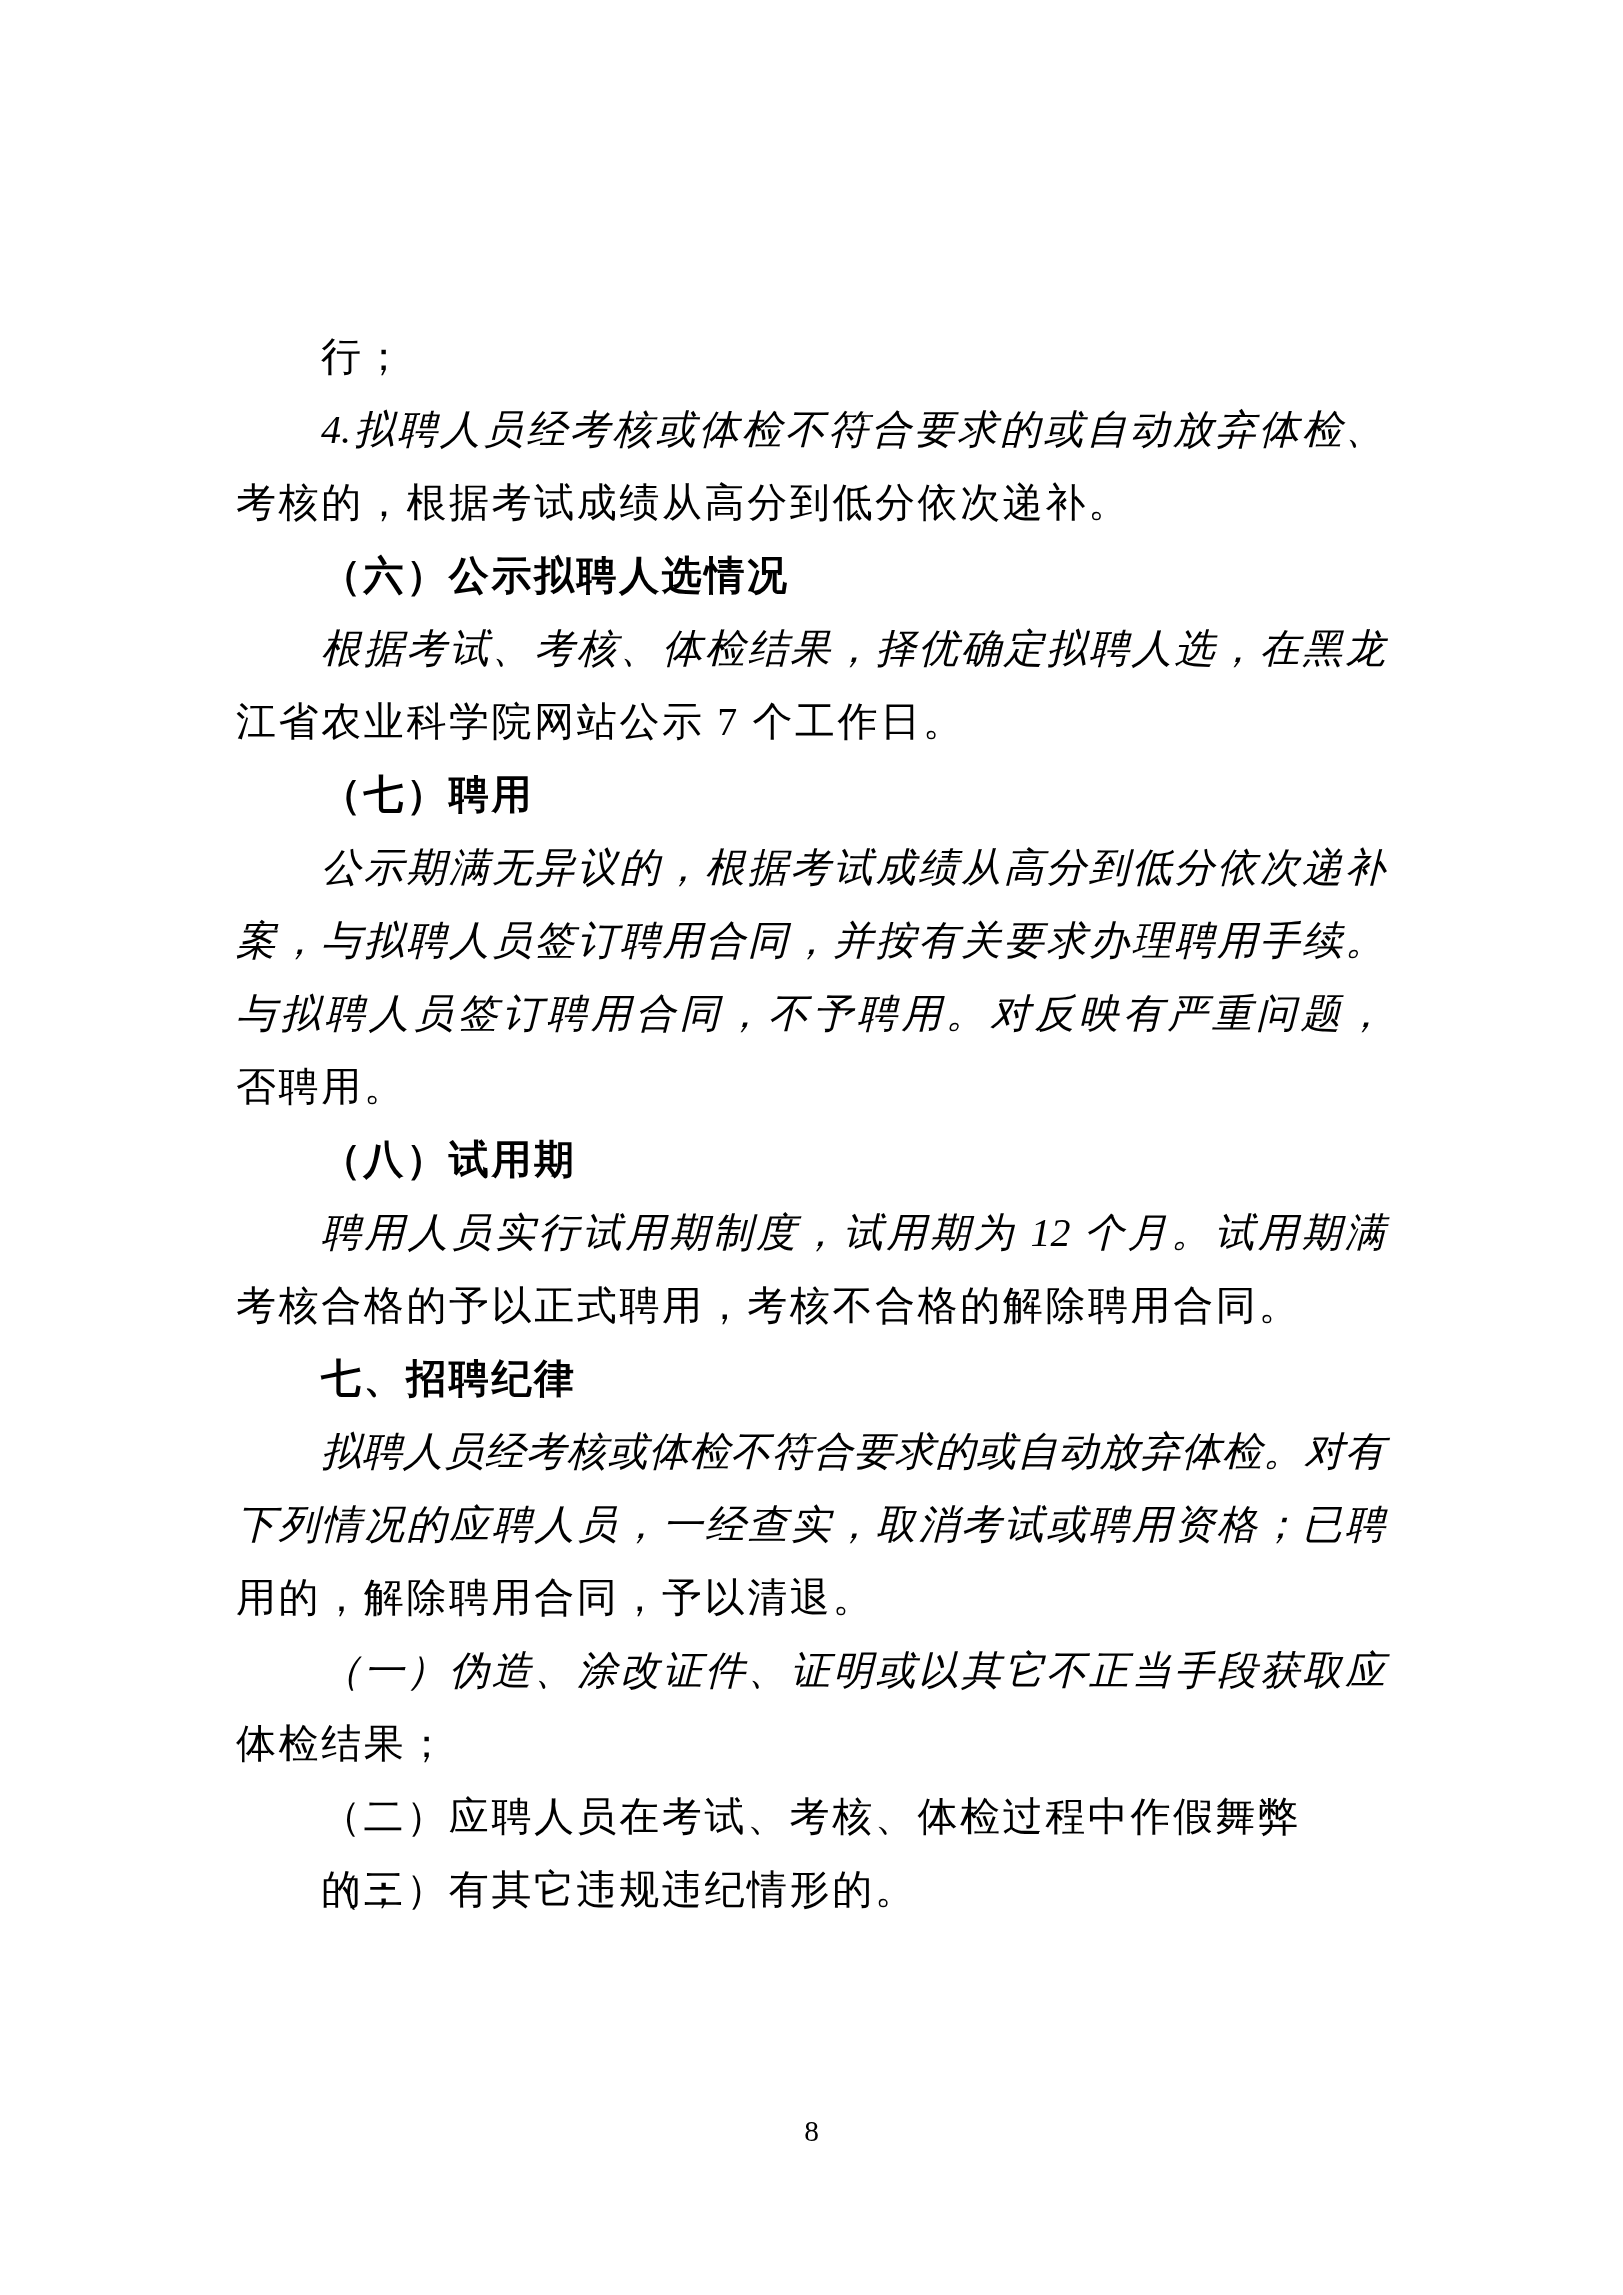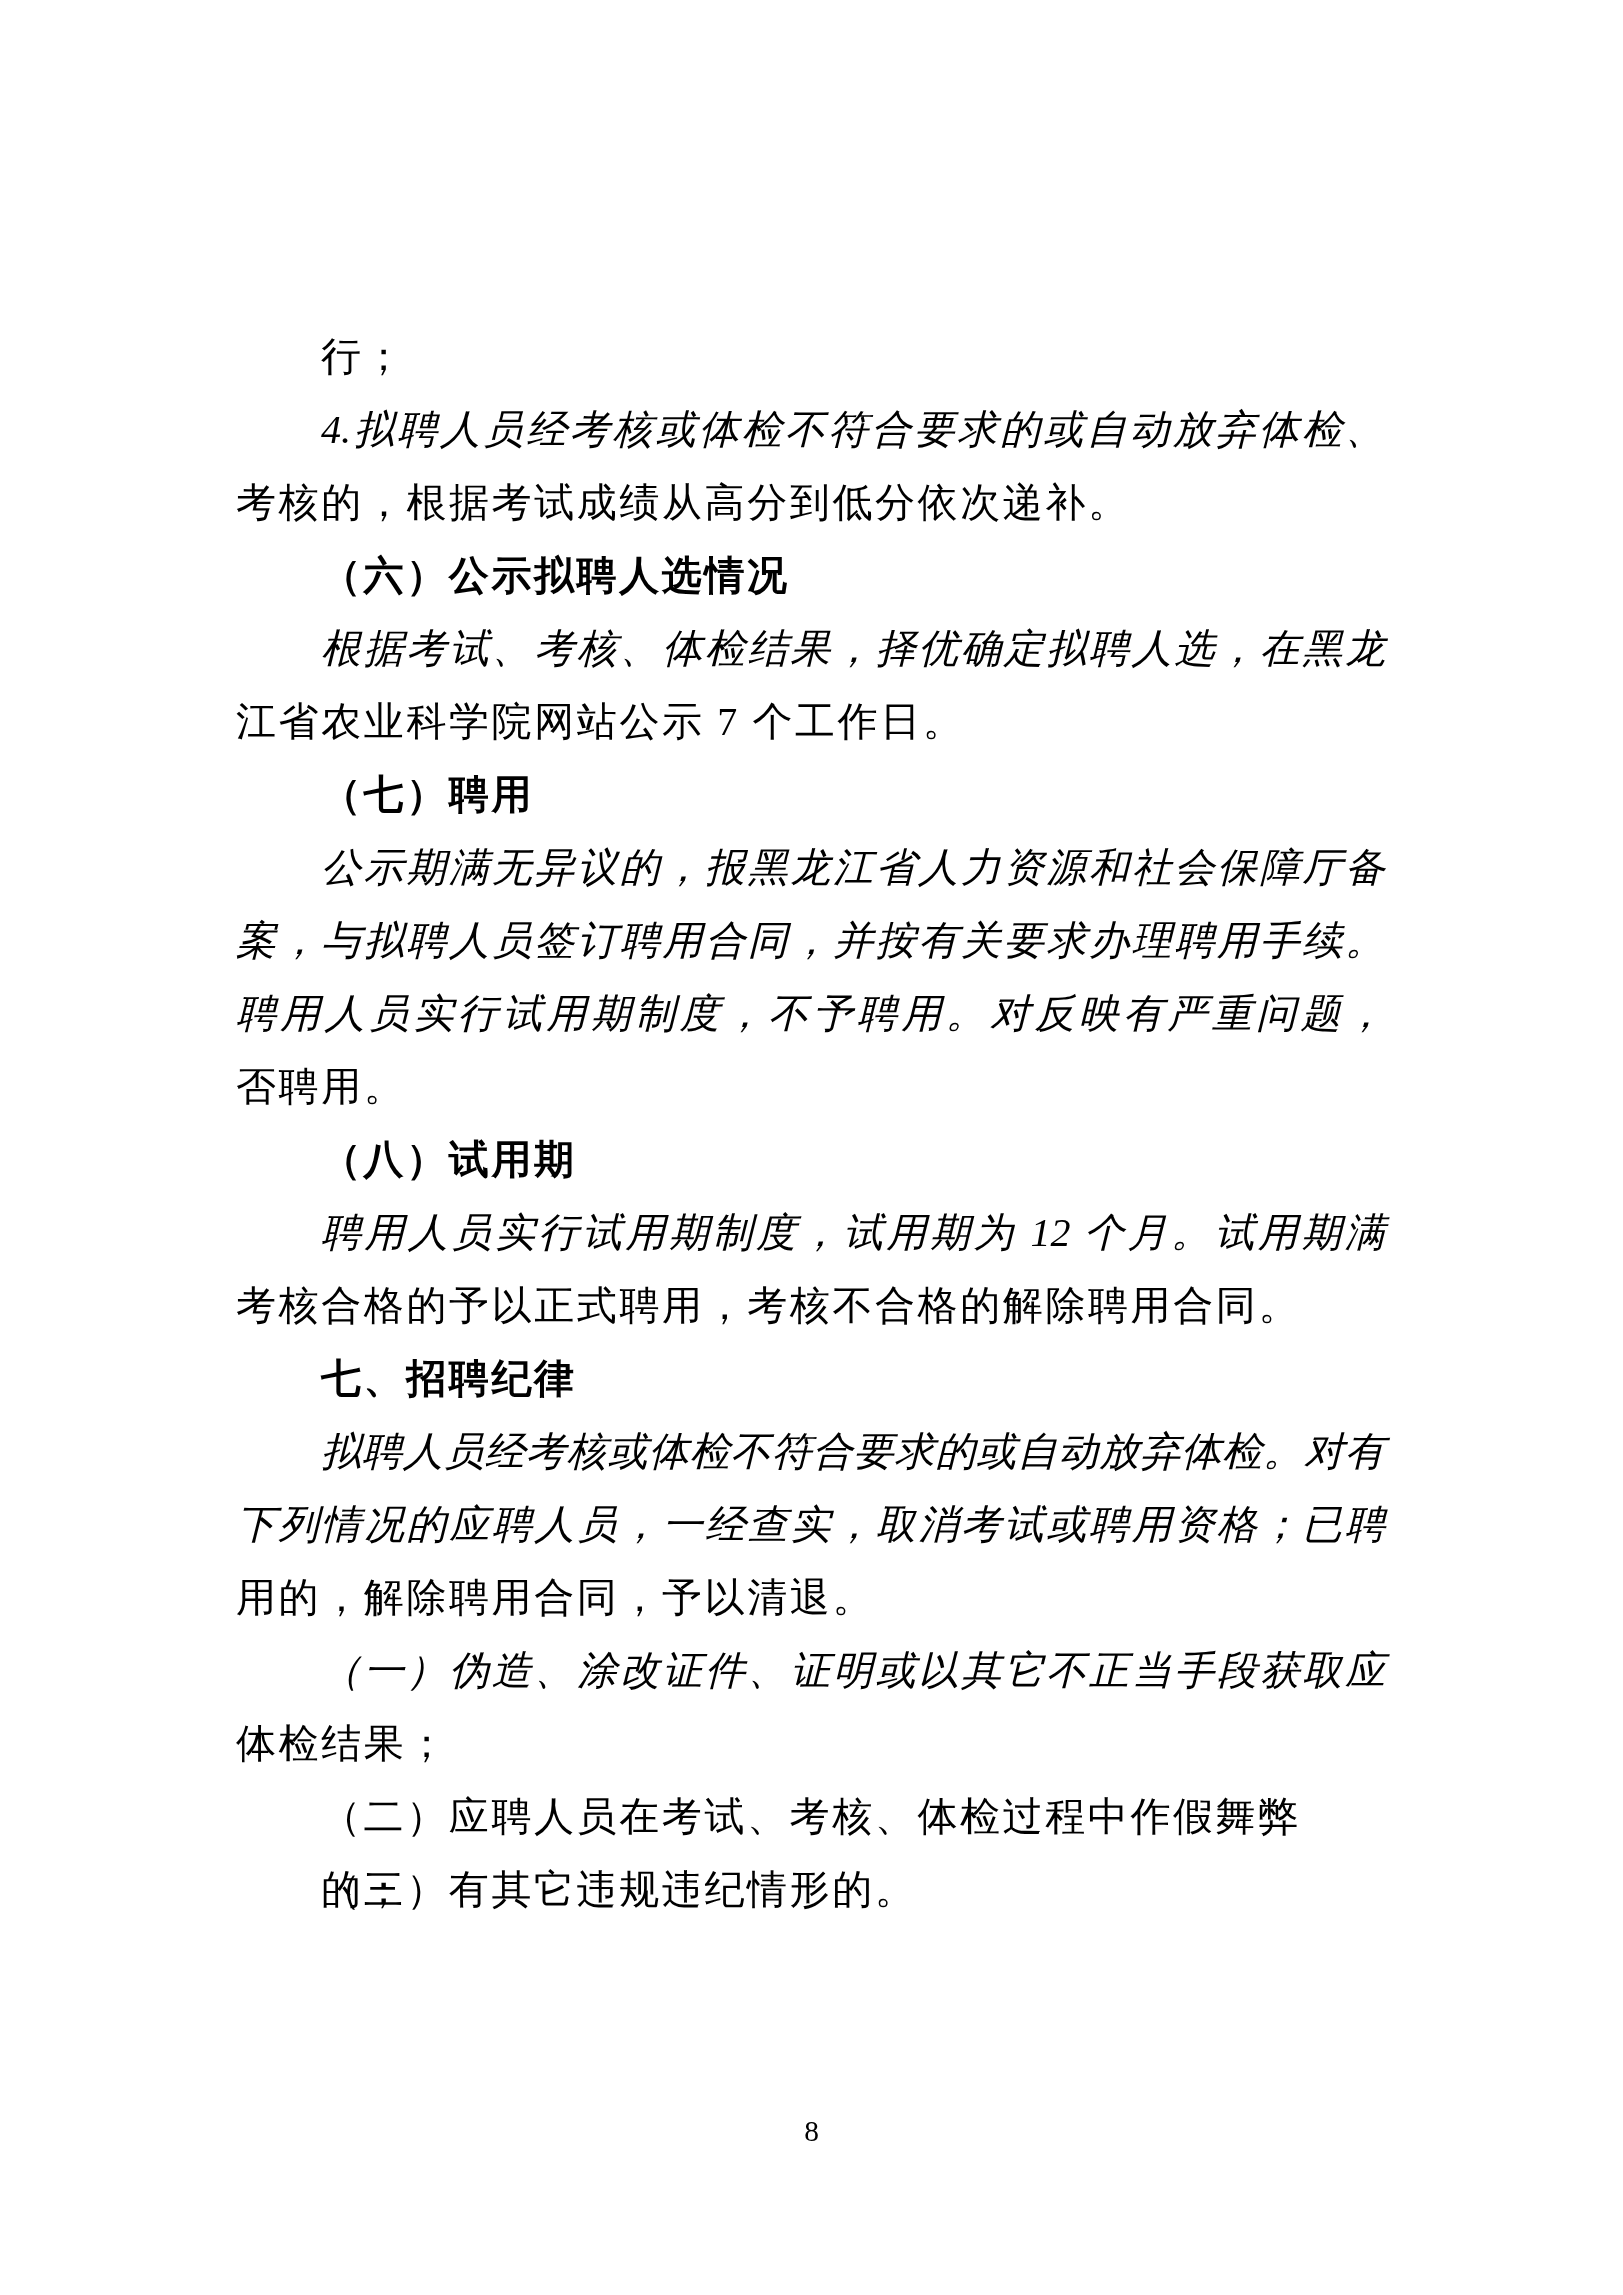--- a/index.html
+++ b/index.html
@@ -57,23 +57,23 @@
 
 <div class="page">
   <div class="text-block" id="text-block">
       <div class="line end ind">行；</div>
       <div class="line jst ind">4.拟聘人员经考核或体检不符合要求的或自动放弃体检、</div>
       <div class="line end">考核的，根据考试成绩从高分到低分依次递补。</div>
       <div class="line end ind sub-head">（六）公示拟聘人选情况</div>
       <div class="line jst ind">根据考试、考核、体检结果，择优确定拟聘人选，在黑龙</div>
       <div class="line end">江省农业科学院网站公示 7 个工作日。</div>
       <div class="line end ind sub-head">（七）聘用</div>
-      <div class="line jst ind">公示期满无异议的，报黑龙江省人力资源和社会保障厅备</div>
+      <div class="line jst ind">公示期满无异议的，根据考试成绩从高分到低分依次递补</div>
       <div class="line jst">案，与拟聘人员签订聘用合同，并按有关要求办理聘用手续。</div>
-      <div class="line jst">聘用人员实行试用期制度，不予聘用。对反映有严重问题，</div>
+      <div class="line jst">与拟聘人员签订聘用合同，不予聘用。对反映有严重问题，</div>
       <div class="line end">否聘用。</div>
       <div class="line end ind sub-head">（八）试用期</div>
       <div class="line jst ind">聘用人员实行试用期制度，试用期为 12 个月。试用期满</div>
       <div class="line end">考核合格的予以正式聘用，考核不合格的解除聘用合同。</div>
       <div class="line end ind chap-head">七、招聘纪律</div>
       <div class="line jst ind">拟聘人员经考核或体检不符合要求的或自动放弃体检。对有</div>
       <div class="line jst">下列情况的应聘人员，一经查实，取消考试或聘用资格；已聘</div>
       <div class="line end">用的，解除聘用合同，予以清退。</div>
       <div class="line jst ind">（一）伪造、涂改证件、证明或以其它不正当手段获取应</div>
       <div class="line end">体检结果；</div>

